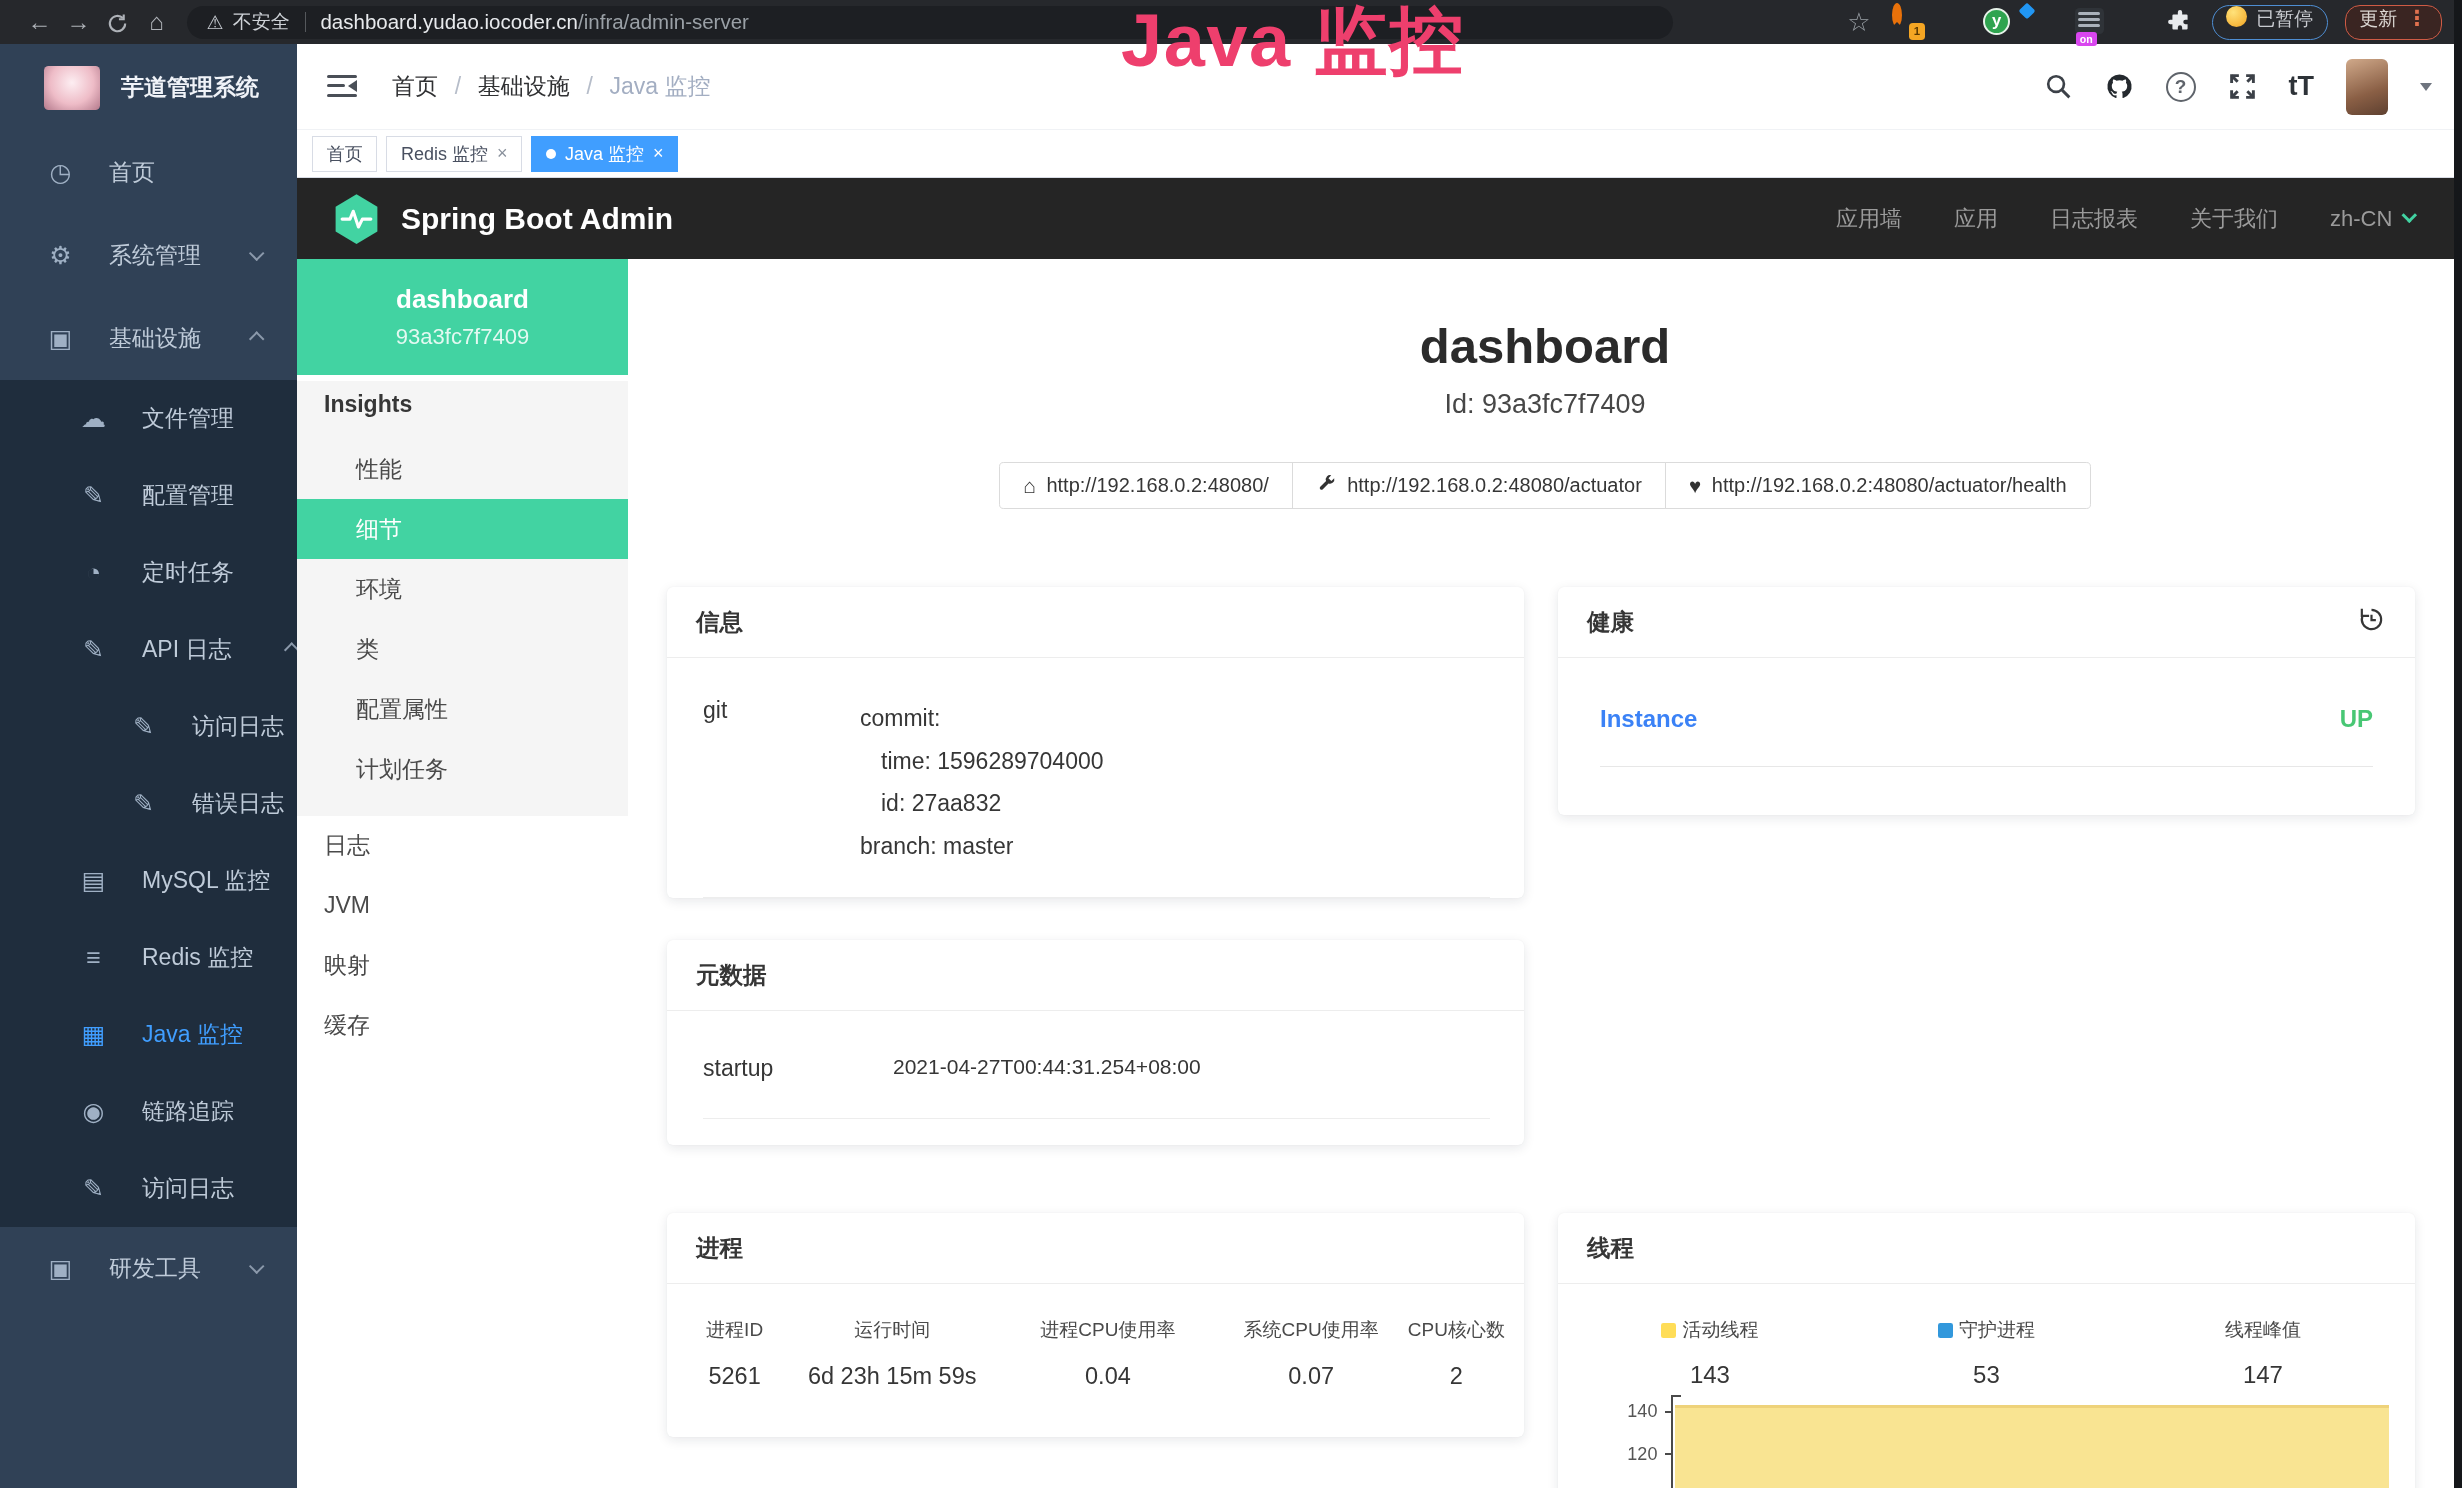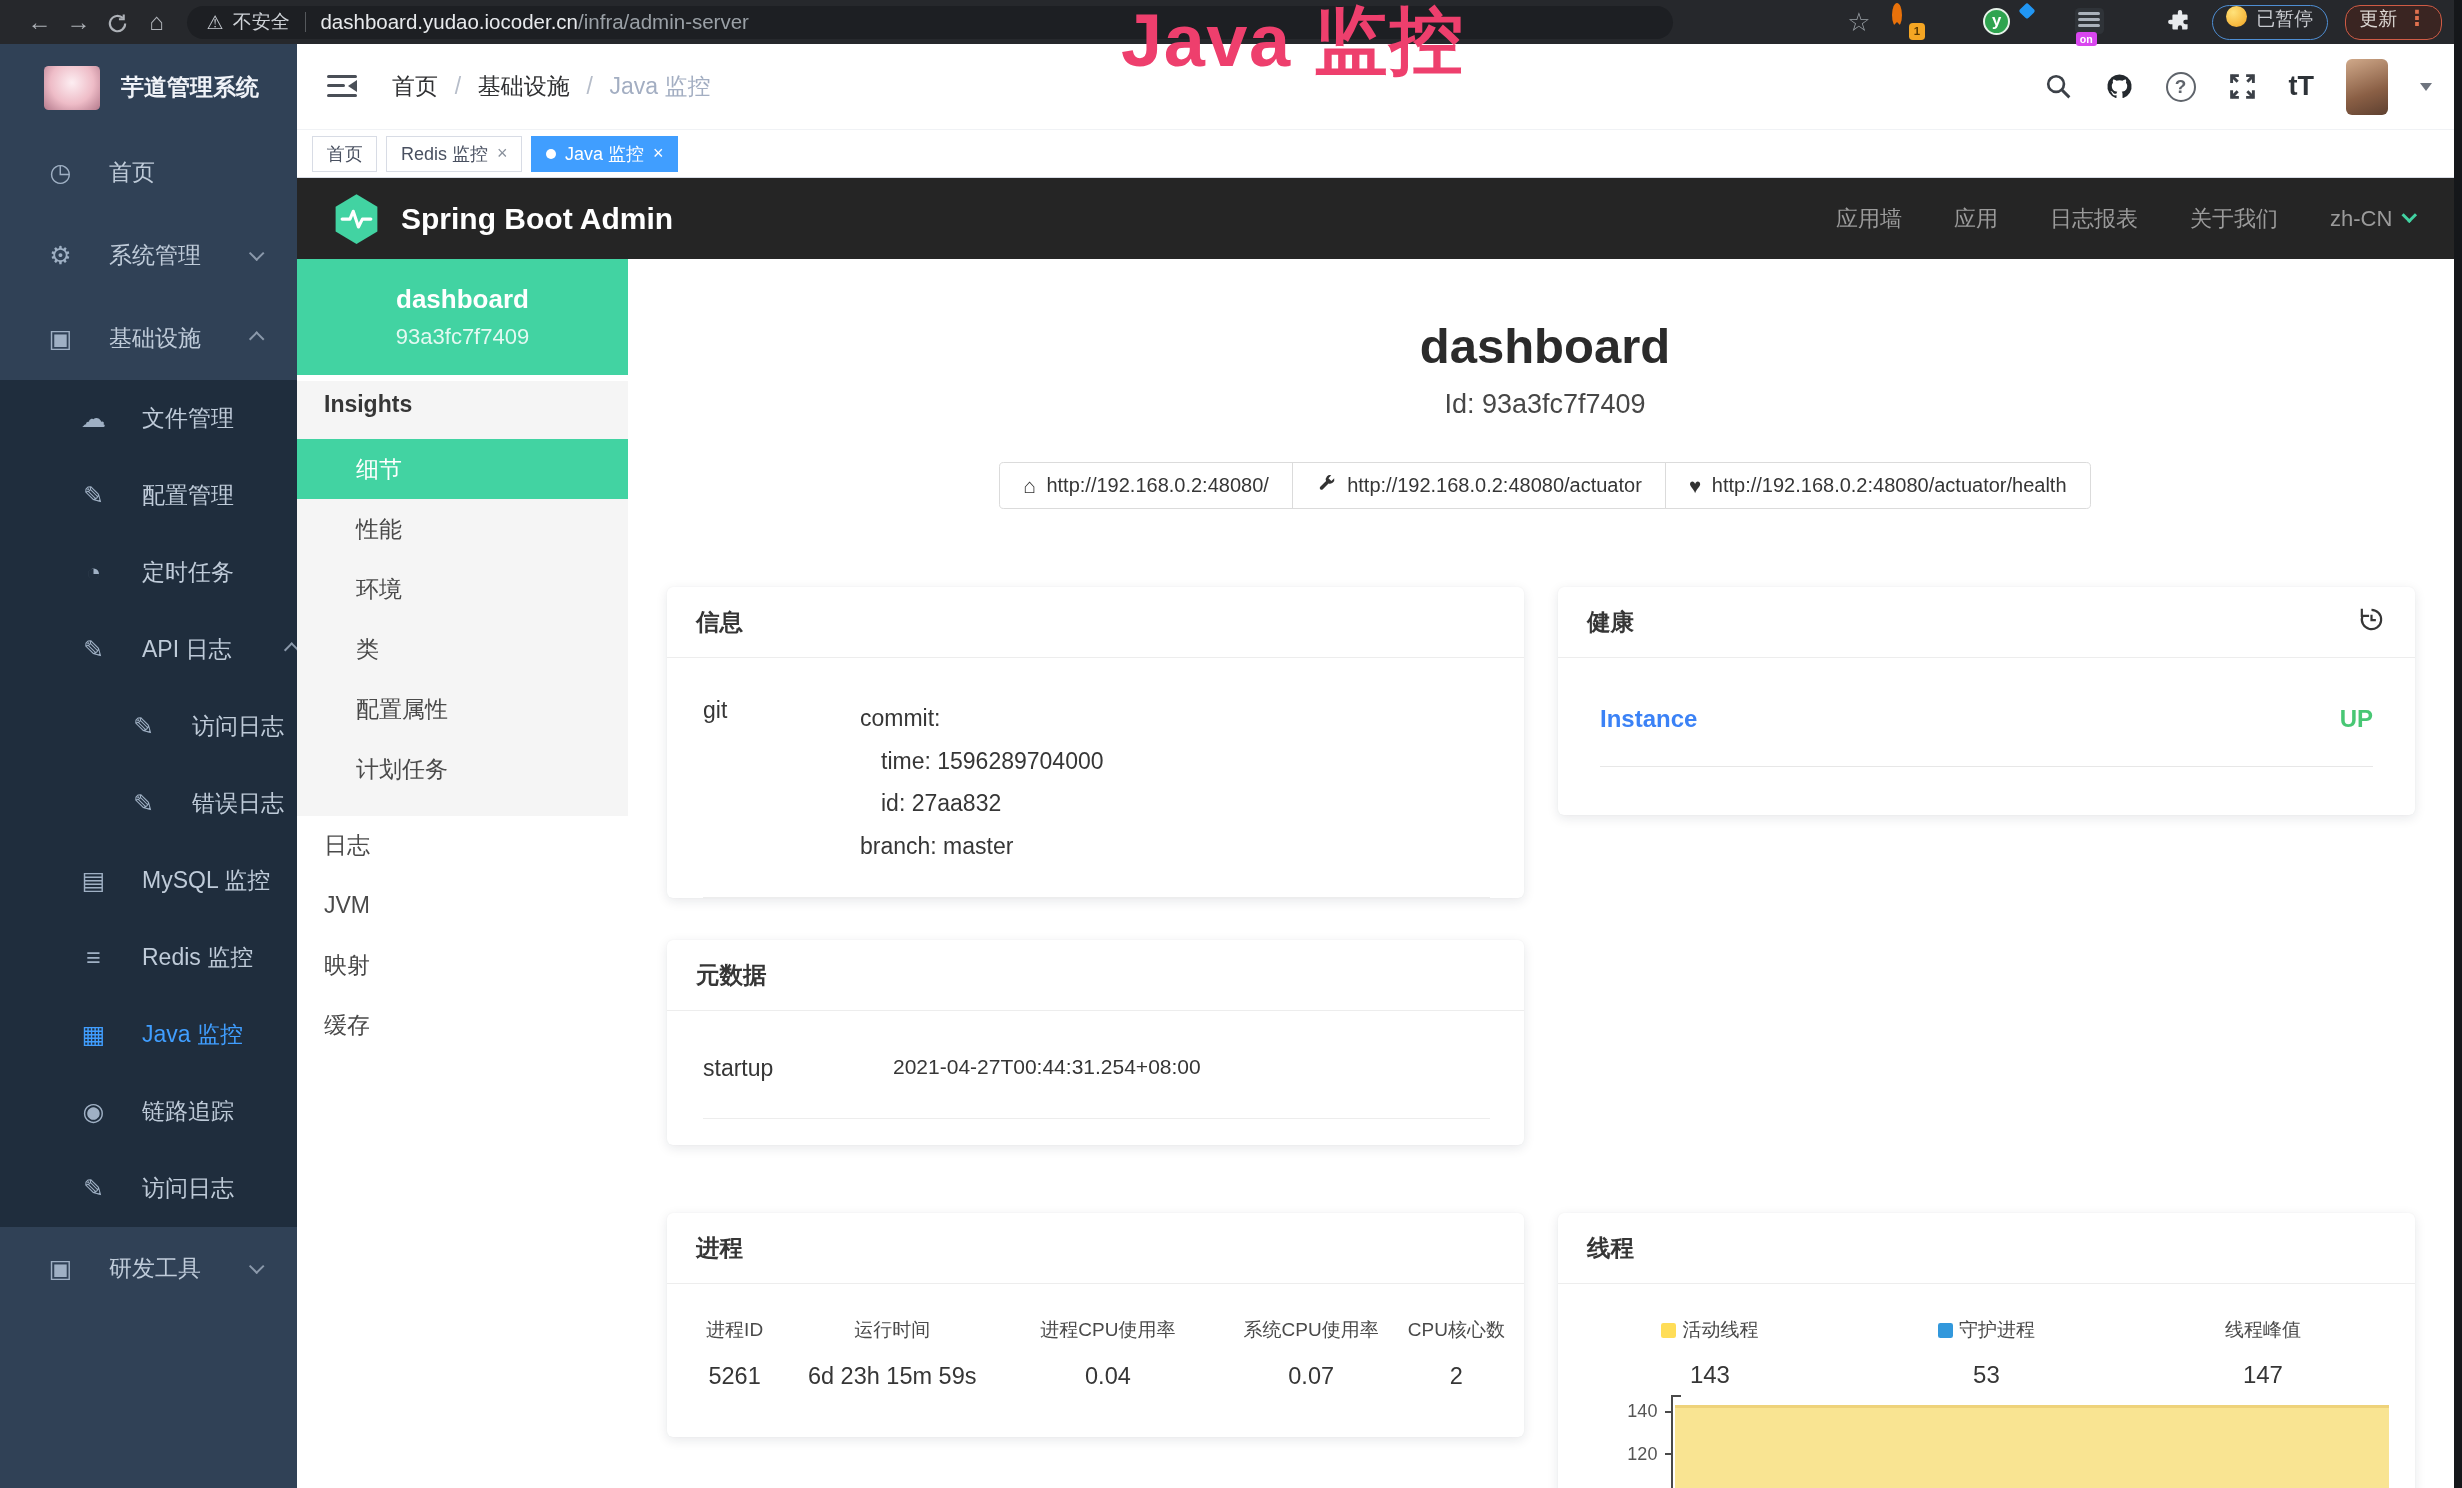--- a/index.html
+++ b/index.html
@@ -409,22 +409,22 @@
 
       <div class="sba-body">
         <aside class="sba-sidebar">
           <div class="app-block">
             <span class="app-name">dashboard</span>
             <span class="app-id">93a3fc7f7409</span>
           </div>
           <div class="menu-group">
             <div class="group-label">Insights</div>
             <div class="group-items">
+              <div class="group-item">性能</div>
               <div class="group-item active">细节</div>
-              <div class="group-item">性能</div>
               <div class="group-item">环境</div>
               <div class="group-item">类</div>
               <div class="group-item">配置属性</div>
               <div class="group-item">计划任务</div>
             </div>
           </div>
           <div class="side-item">日志</div>
           <div class="side-item">JVM</div>
           <div class="side-item">映射</div>
           <div class="side-item">缓存</div>

